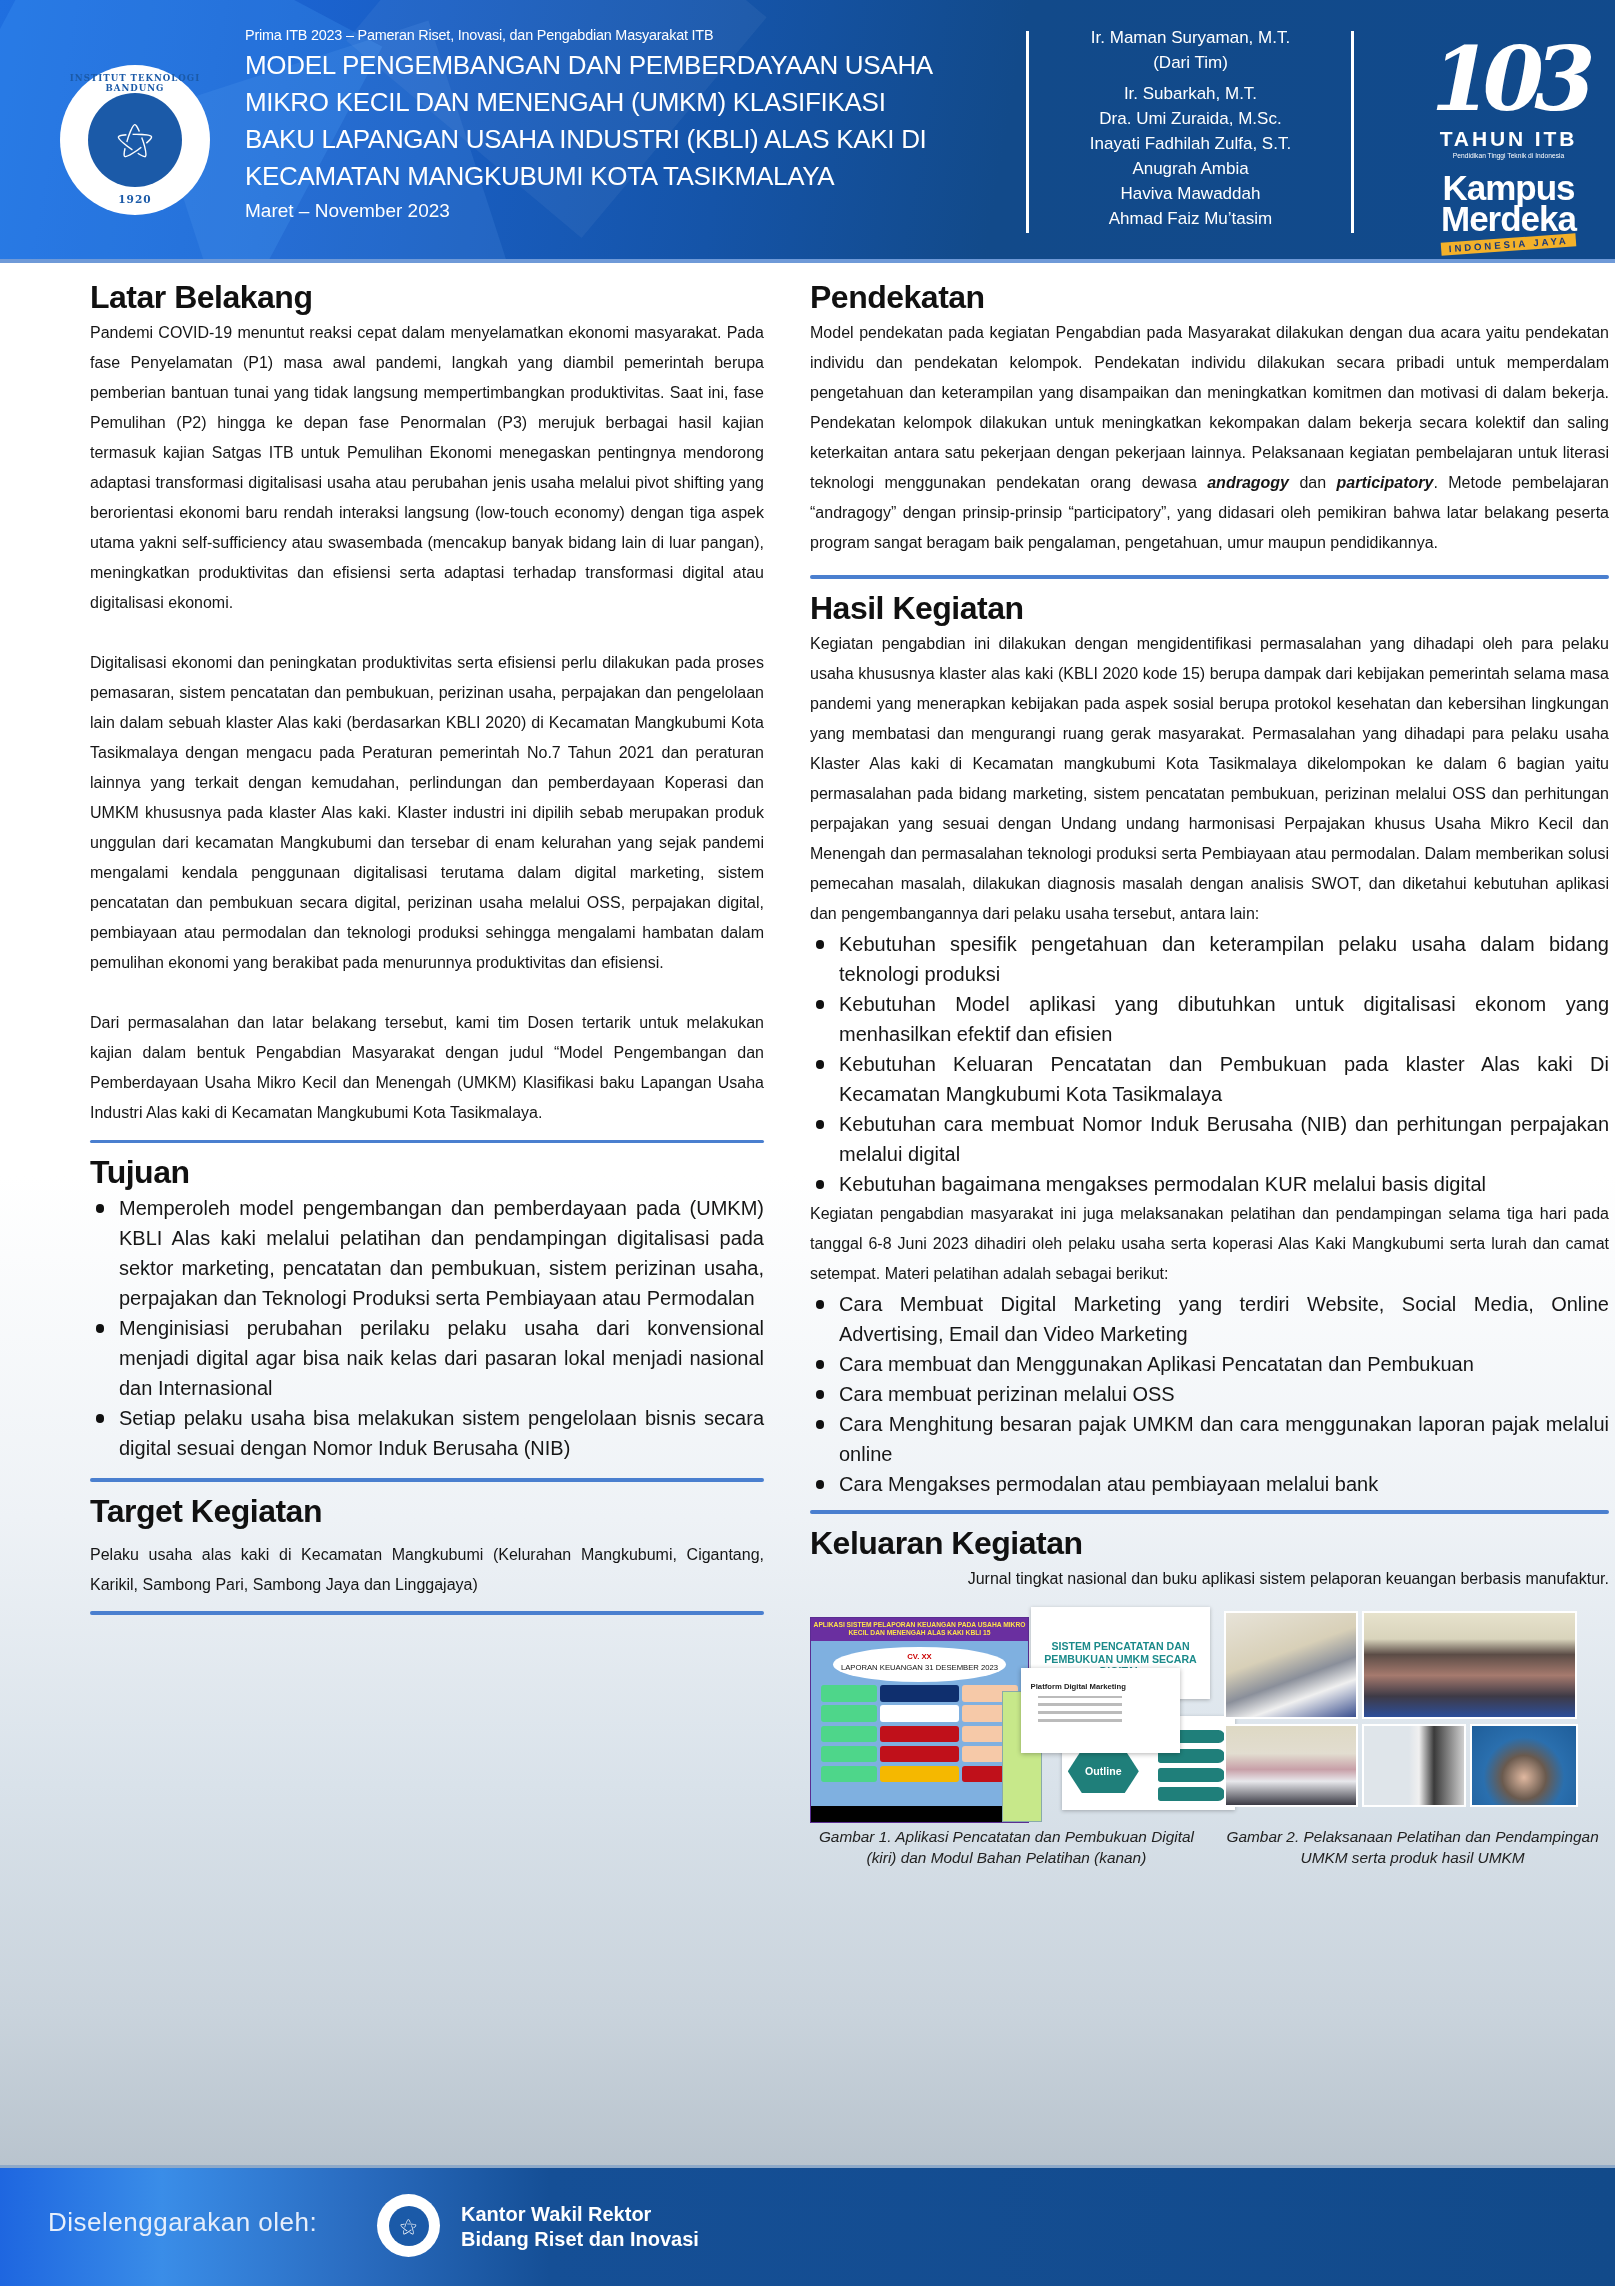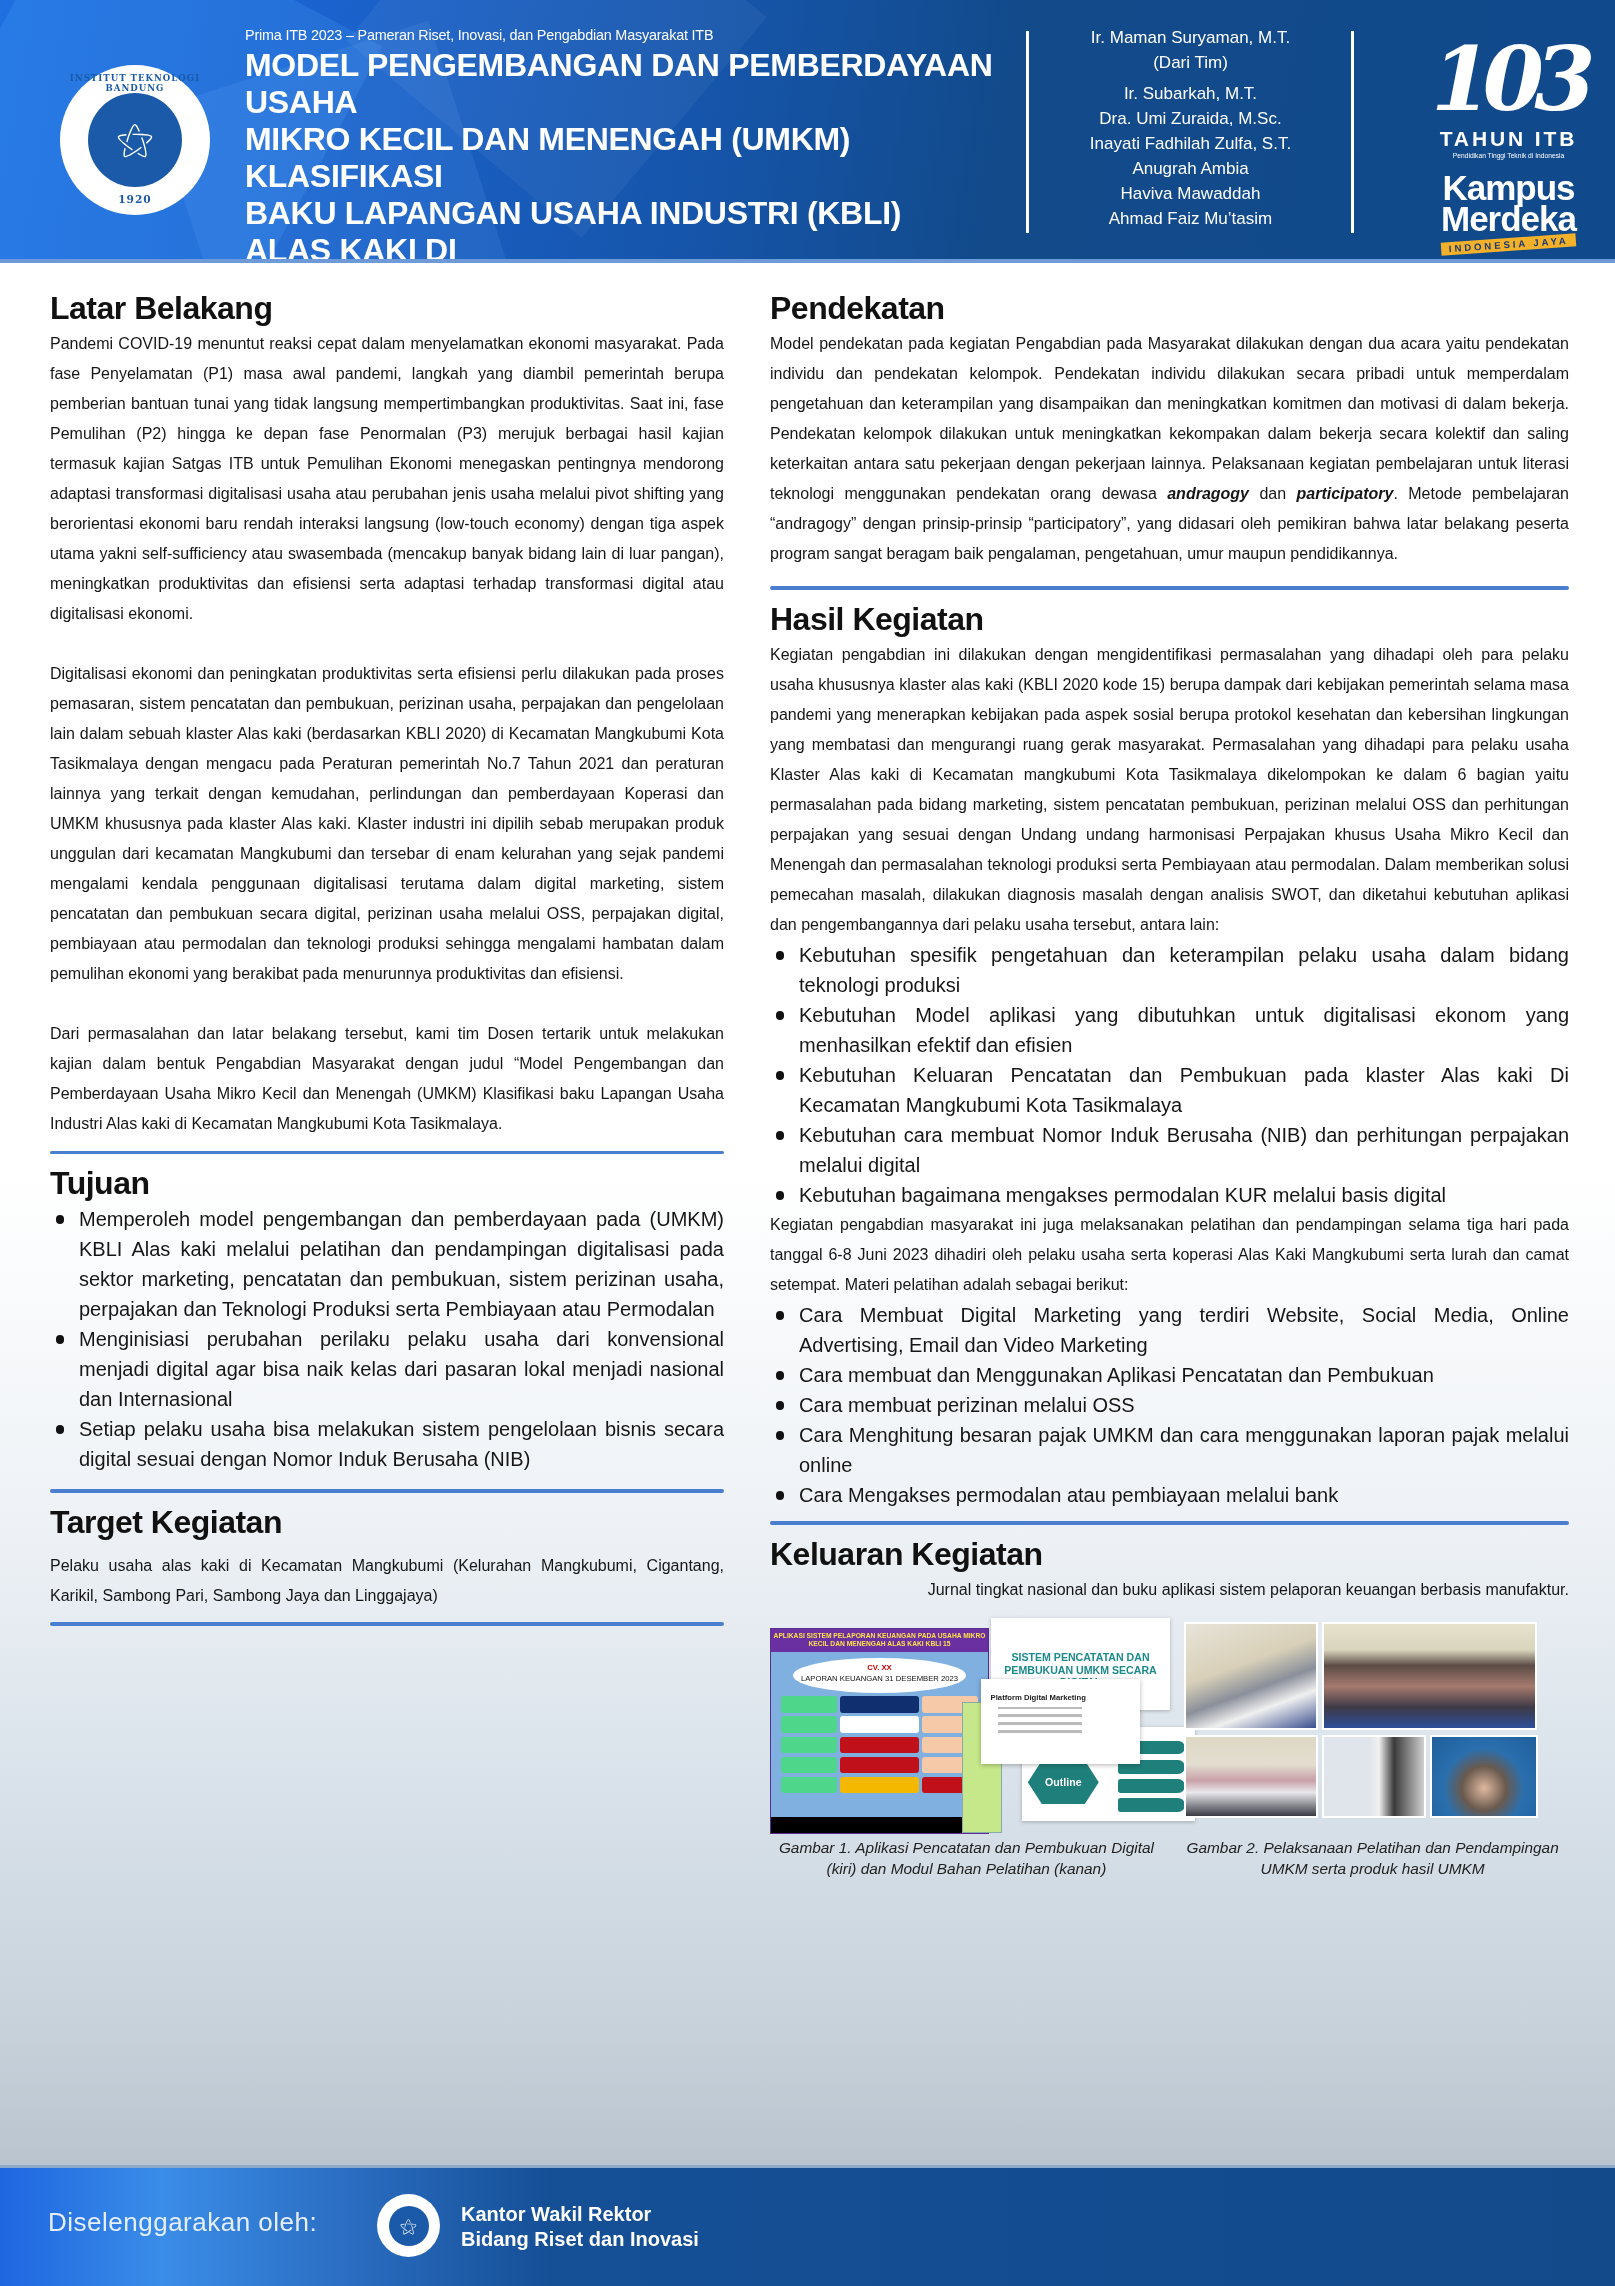--- a/index.html
+++ b/index.html
@@ -27,21 +27,21 @@
     display: flex; align-items: center; justify-content: center; color: #fff; font-size: 38px;
   }
   .itb-seal .ring-text {
     position: absolute; font-family: "DejaVu Serif", serif; font-size: 10.6px; color: #1b5aa8; font-weight: bold; letter-spacing: 1px;
   }
   .itb-seal .year { bottom: 9.6px; left: 0; right: 0; text-align: center; }
   .itb-seal .top { top: 7.7px; left: 0; right: 0; text-align: center; font-size: 8.6px; }
 
   .header-text { position: absolute; left: 245px; top: 27px; width: 749px; color: #fff; }
   .header-kicker { font-size: 14.4px; letter-spacing: -0.2px; }
-  .header-title { font-size: 32px; font-weight: bold; line-height: 37px; margin-top: 3.8px; letter-spacing: -0.3px; }
+  .header-title { font-size: 26px; font-weight: normal; line-height: 37px; margin-top: 3.8px; letter-spacing: -0.3px; }
   .header-sub { font-size: 19px; line-height: 28px; margin-top: 1.9px; }
 
   .vline { position: absolute; top: 31px; width: 2.9px; height: 202px; background: #ffffff; }
   .vline.a { left: 1026px; }
   .vline.b { left: 1351px; }
 
   .team { position: absolute; left: 1030px; top: 25px; width: 321px; color: #fff; text-align: center; font-size: 17px; line-height: 25px; }
   .team .leader { margin-bottom: 5.8px; }
 
   .logo-103 { position: absolute; left: 1422px; top: 35px; width: 173px; color: #fff; text-align: center; }
@@ -49,21 +49,21 @@
   .logo-103 .tahun { font-weight: bold; font-size: 21px; letter-spacing: 2.9px; margin-top: 3.8px; }
   .logo-103 .tagline { font-size: 6.7px; margin-top: 1px; }
   .logo-103 .kampus { font-weight: bold; font-size: 35px; line-height: 31px; margin-top: 13.4px; letter-spacing: -1px; }
   .logo-103 .ribbon { display: inline-block; background: #f3b12a; color: #1b3a78; font-size: 9.6px; font-weight: bold; letter-spacing: 2.9px; padding: 1px 7.7px; transform: rotate(-4deg); margin-top: 1.9px; }
 
   
   .body-bg {
     position: absolute; left: 0; top: 263px; width: 1616px; height: 1902px;
     background: linear-gradient(180deg, #ffffff 0%, #ffffff 48%, #eef2f6 66%, #d9e2ea 80%, #c9d3dc 92%, #b9c4ce 100%);
   }
-  .col { position: absolute; top: 287px; }
+  .col { position: absolute; top: 276px; margin-left: 40px; }
   .col.left { left: 50px; width: 674px; }
   .col.right { left: 770px; width: 799px; }
 
   .h2 { font-size: 32px; font-weight: bold; color: #111; line-height: 42px; letter-spacing: -0.5px; }
   .p { font-size: 16px; line-height: 30px; text-align: justify; color: #161616; }
   .p + .p { margin-top: 30px; }
   .rule { height: 3.8px; background: #4a7fcf; margin: 11.5px 0 7.7px 0; border-radius: 1.9px; }
 
   ul.bul { list-style: none; }
   ul.bul li { position: relative; padding-left: 29px; font-size: 20px; line-height: 30px; text-align: justify; color: #161616; }

